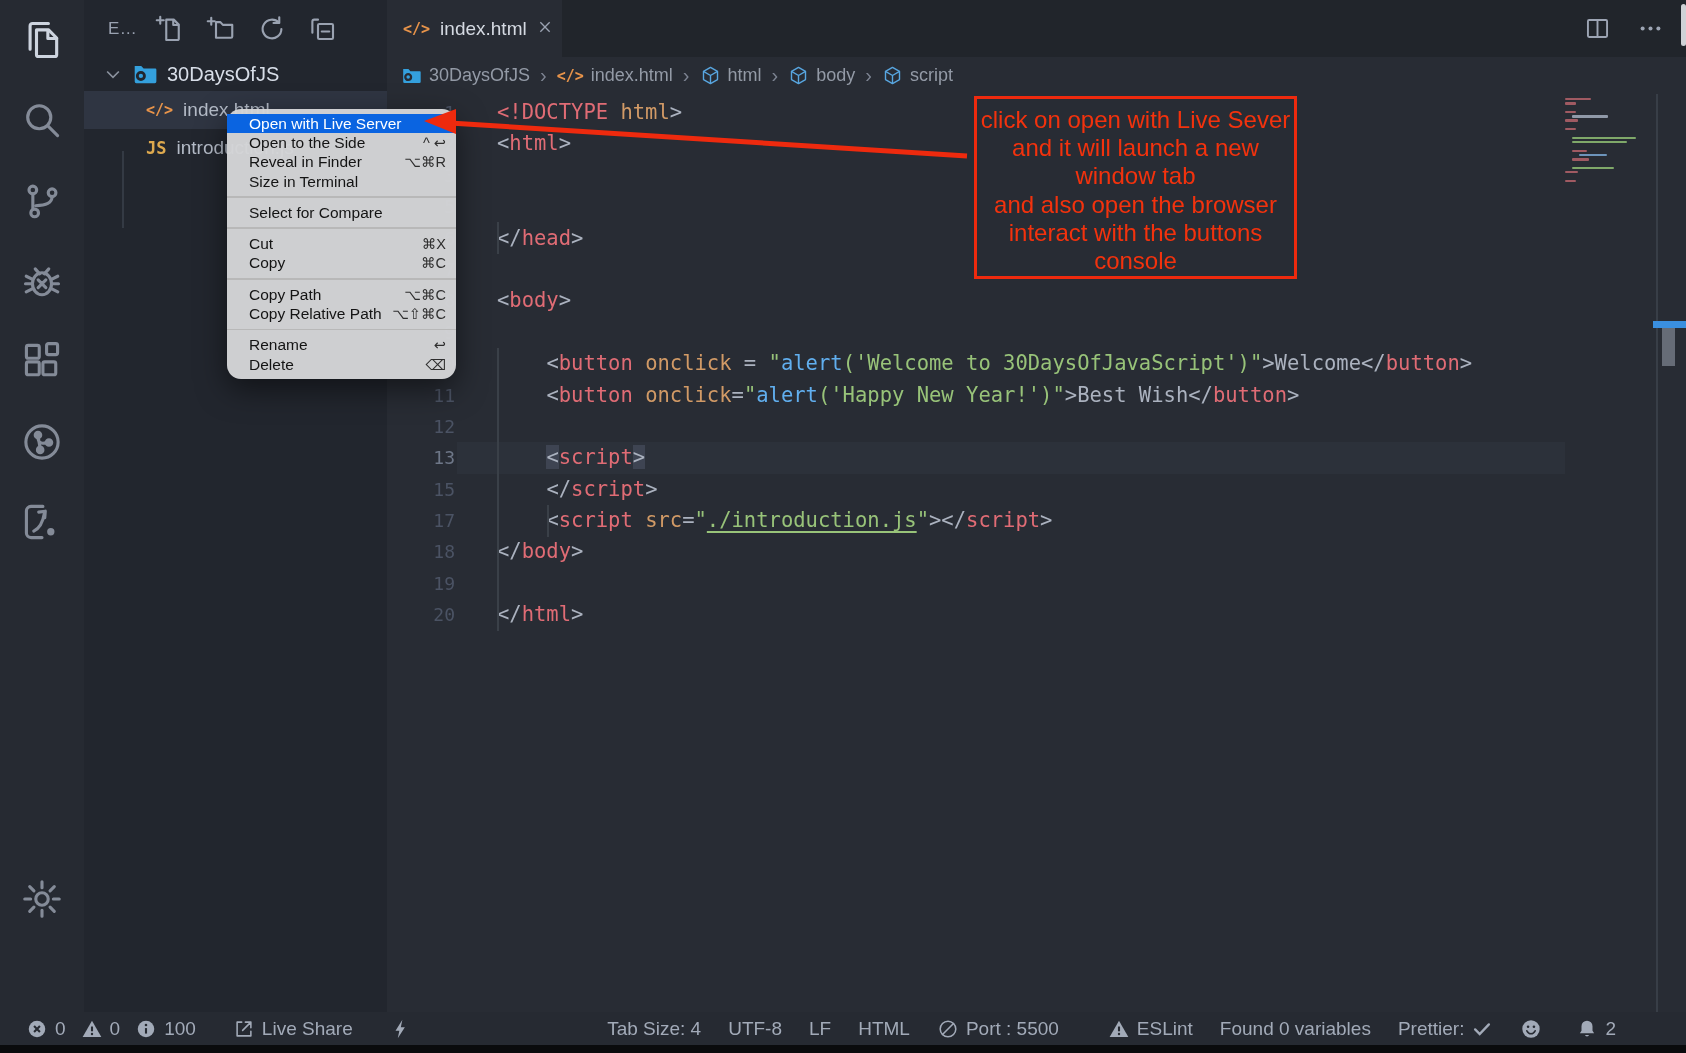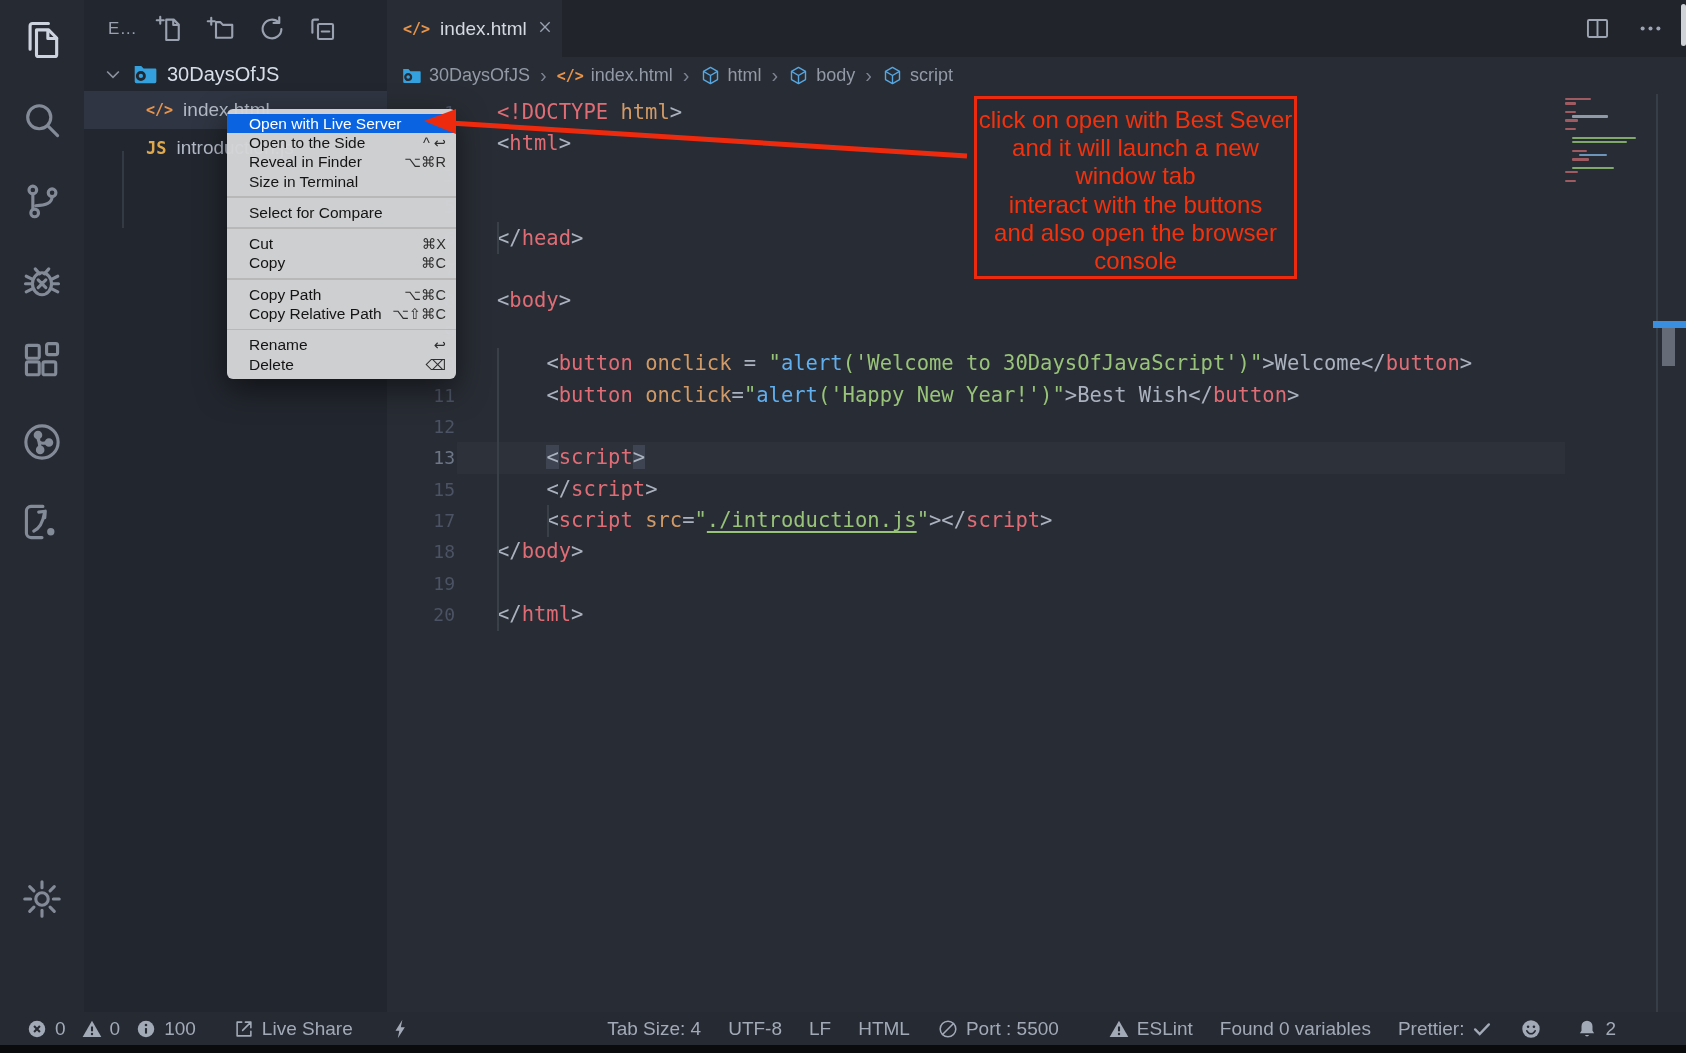--- a/index.html
+++ b/index.html
@@ -66,21 +66,21 @@
   
   .statusbar { position:absolute; left:0; top:1012px; width:1686px; height:33px; background:#262a32; display:flex; align-items:center; color:#a2aab8; font-size:19px; }
   .sb-left { display:flex; align-items:center; padding-left:26px; gap:15px; }
   .sb-right { margin-left:auto; display:flex; align-items:center; gap:27px; padding-right:70px; }
   .sb-item { display:flex; align-items:center; gap:7px; cursor:pointer; white-space:nowrap; }
   .sb-item svg { width:22px; height:22px; }
   .sb-gap { margin-left:22px; }
   .bottom-strip { position:absolute; left:0; top:1045px; width:1686px; height:8px; background:#0a0b0d; }
   
   .context-menu { position:absolute; left:227px; top:109px; width:229px; background:rgba(212,213,215,.97);
-    border-radius:6px; box-shadow:0 10px 30px rgba(0,0,0,.5); padding:5px 0; z-index:50; }
+    border-radius:14px; box-shadow:0 10px 30px rgba(0,0,0,.5); padding:5px 0; z-index:50; }
   .menu-item { height:19.3px; display:flex; align-items:center; padding:0 10px 0 22px; font-size:15.5px; color:#141414; cursor:pointer; }
   .menu-item .sc { margin-left:auto; color:#2e2e2e; font-size:14.5px; }
   .menu-item.hilite { background:#0a64e1; color:#ffffff; }
   .menu-sep { height:12px; position:relative; }
   .menu-sep::after { content:""; position:absolute; left:0; right:0; top:5px; height:1.5px; background:#b8b8b8; }
   
   .annotation-box { position:absolute; left:974px; top:96px; width:323px; height:183px; border:3px solid #ee2a0e;
     color:#f3320d; font-size:24px; line-height:28.2px; text-align:center; padding-top:7px; z-index:55; }
   .arrow-svg { position:absolute; left:0; top:0; width:1686px; height:1053px; z-index:60; pointer-events:none; }
 </style>
@@ -498,25 +498,25 @@
         <span>Rename</span>
         <span class="sc">↩</span>
       </div>
       <div class="menu-item">
         <span>Delete</span>
         <span class="sc">⌫</span>
       </div>
     </div>
 
   <div class="annotation-box" id="annBox">
-      <div>click on open with Best Sever</div>
+      <div>click on open with Live Sever</div>
       <div>and it will launch a new</div>
       <div>window tab</div>
+      <div>and also open the browser</div>
       <div>interact with the buttons</div>
-      <div>and also open the browser</div>
       <div>console</div>
     </div>
 
   <svg class="arrow-svg">
     <line x1="967" y1="156" x2="450" y2="123" stroke="#ee2a0e" stroke-width="5"></line>
     <polygon points="424,121 456,109 456,134" fill="#ee2a0e"></polygon>
   </svg>
 
 </div>
 

